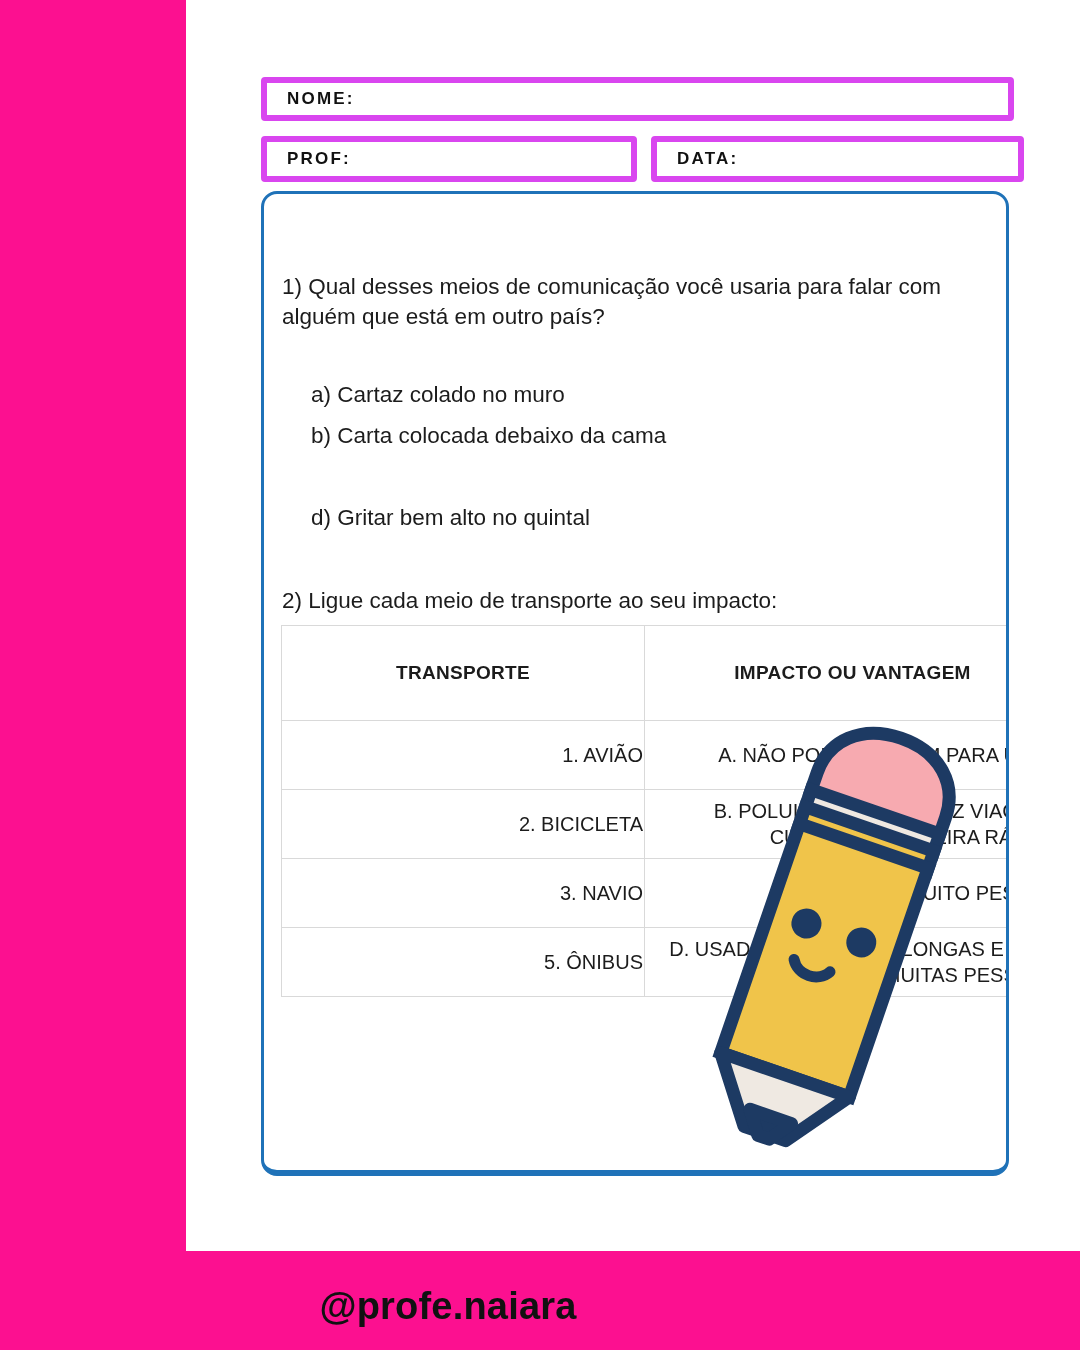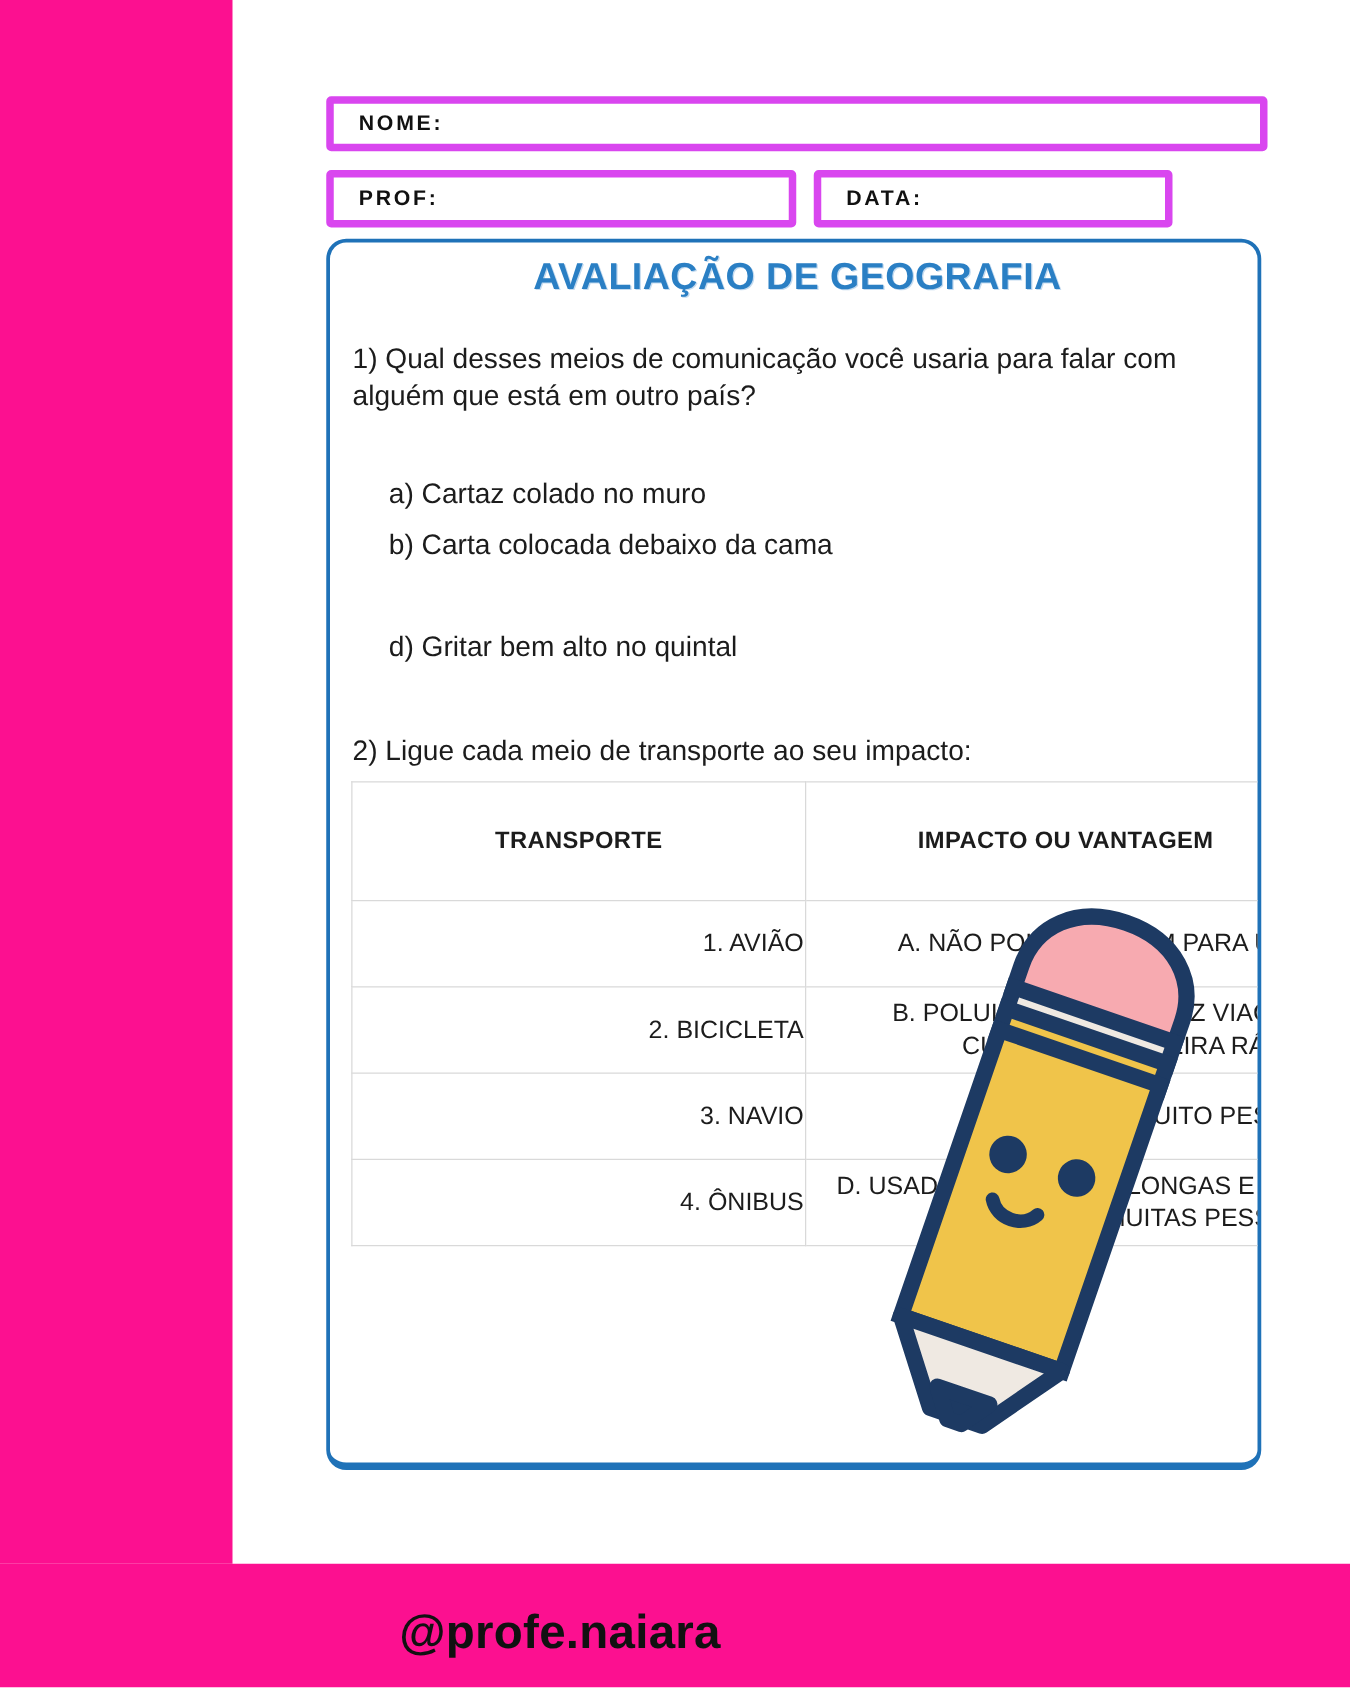--- a/index.html
+++ b/index.html
@@ -55,21 +55,21 @@
     display: flex;
     align-items: center;
     padding-left: 20px;
     font-size: 17px;
     font-weight: bold;
     letter-spacing: 2.2px;
     color: #111111;
   }
   #field-nome { left: 261px; top: 77px; width: 753px; height: 44px; }
   #field-prof { left: 261px; top: 136px; width: 376px; height: 46px; }
-  #field-data { left: 651px; top: 136px; width: 287px; height: 46px; }
+  #field-data { left: 651px; top: 136px; width: 373px; height: 46px; }
 
   
   #card {
     position: absolute;
     left: 261px; top: 191px;
     width: 748px; height: 985px;
     box-sizing: border-box;
     border: 3px solid #1f72b8;
     border-bottom-width: 6px;
     border-radius: 16px;
@@ -158,21 +158,20 @@
   </div>
   <div class="field" id="field-prof">
     <span>PROF:</span>
   </div>
   <div class="field" id="field-data">
     <span>DATA:</span>
   </div>
 
   <div id="card">
 
-    <div id="title">AVALIAÇÃO DE GEOGRAFIA</div>
 
     <div class="q-text" id="q1">1) Qual desses meios de comunicação você usaria para falar com alguém que está em outro país?</div>
 
     <div class="option" id="opt-a">a) Cartaz colado no muro</div>
     <div class="option" id="opt-b">b) Carta colocada debaixo da cama</div>
     <div class="option" id="opt-d">d) Gritar bem alto no quintal</div>
 
     <div class="q-text" id="q2">2) Ligue cada meio de transporte ao seu impacto:</div>
 
     <table id="table">
@@ -189,21 +188,21 @@
         </tr>
         <tr>
           <td class="col-left">2. BICICLETA</td>
           <td>B. POLUI MUITO, MAS FAZ VIAGENS CURTAS DE MANEIRA RÁPIDA</td>
         </tr>
         <tr>
           <td class="col-left">3. NAVIO</td>
           <td>C. POLUI E É MUITO PESADO</td>
         </tr>
         <tr>
-          <td class="col-left">4. ÔNIBUS</td>
+          <td class="col-left">5. ÔNIBUS</td>
           <td>D. USADO EM VIAGENS LONGAS E LEVA MUITAS PESSOAS</td>
         </tr>
       </tbody>
     </table>
 
     <svg class="art" id="art-boy" viewBox="0 0 172 224">
       <g fill="#fff" stroke="#111" stroke-width="3.4" stroke-linecap="round" stroke-linejoin="round">
 
         <path d="M62 44c0-19 15-33 34-33s34 14 34 33c0 9-1 17-4 23-3 7-12 13-30 13s-27-6-30-13c-3-6-4-14-4-23z"></path>
 

